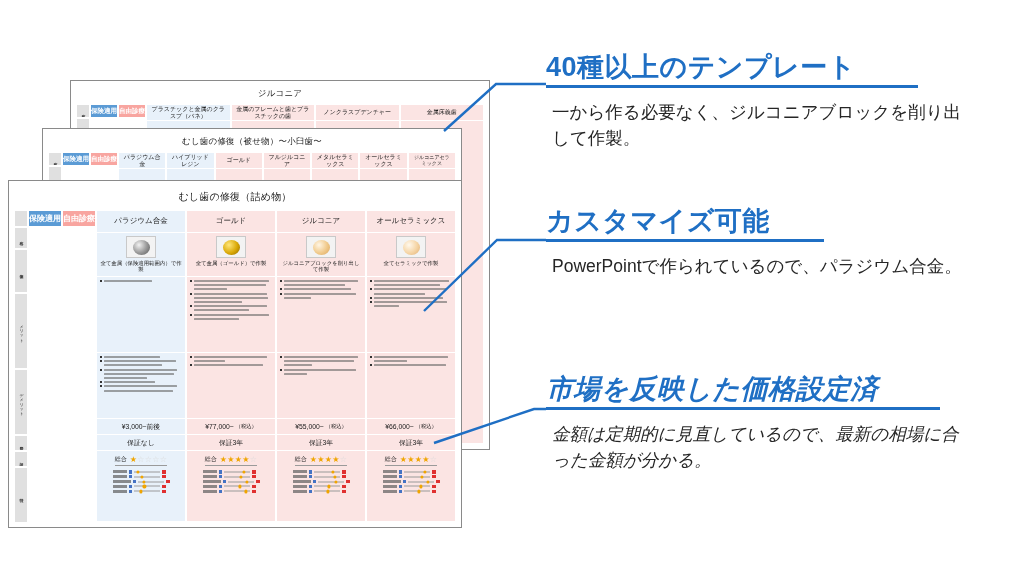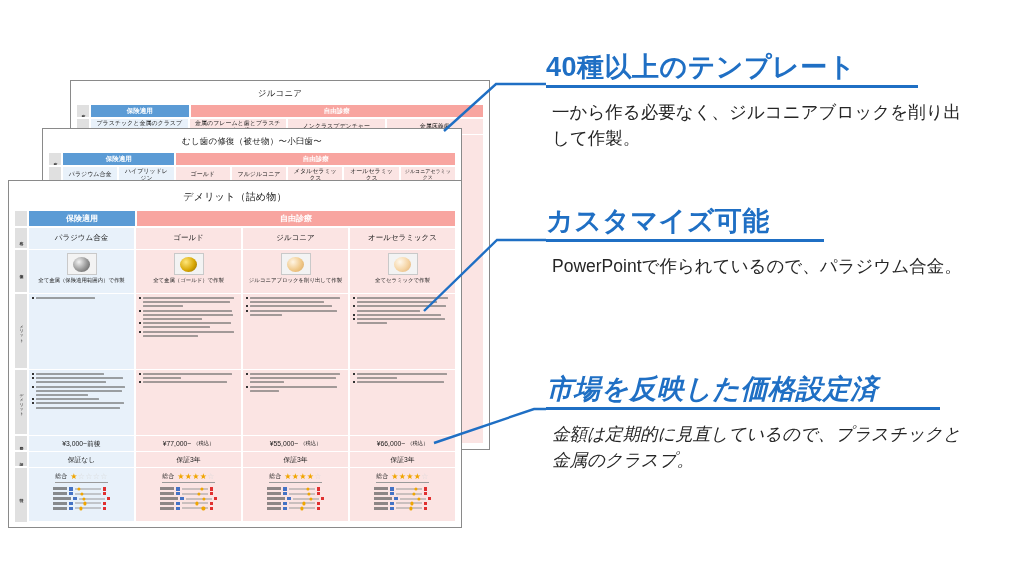--- a/index.html
+++ b/index.html
@@ -78,21 +78,20 @@
     color: #222;
     writing-mode: vertical-rl;
     text-orientation: upright;
     letter-spacing: 0px;
     overflow: hidden;
   }
 
   .cols {
     flex: 1 1 auto;
     display: flex;
-    flex-direction: column;
     min-width: 0;
   }
 
   .band {
     display: flex;
     height: 14px;
     flex: 0 0 14px;
   }
   .band .seg {
     display: flex;
@@ -386,21 +385,21 @@
             <div class="gcell" style="flex:1 1 auto"></div>
           </div>
         </div>
       </div>
     </div>
   </div>
 </div>
 
 <div class="doc-card front">
   <div class="doc-inner">
-    <div class="doc-title">デメリット（詰め物）</div>
+    <div class="doc-title">むし歯の修復（詰め物）</div>
     <div class="tbl">
 
       <div class="rowlabels">
         <div class="rowlabel" style="flex:0 0 17px"></div>
         <div class="rowlabel" style="flex:0 0 22px">名称</div>
         <div class="rowlabel" style="flex:0 0 44px">画像</div>
         <div class="rowlabel" style="flex:0 0 76px">メリット</div>
         <div class="rowlabel" style="flex:0 0 66px">デメリット</div>
         <div class="rowlabel" style="flex:0 0 16px">費用</div>
         <div class="rowlabel" style="flex:0 0 16px">保証</div>
@@ -790,16 +789,16 @@
 
   <div class="feature-block b2">
     <div class="f-head">カスタマイズ可能</div>
     <div class="f-rule"></div>
     <div class="f-body">PowerPointで作られているので、パラジウム合金。</div>
   </div>
 
   <div class="feature-block b3">
     <div class="f-head">市場を反映した価格設定済</div>
     <div class="f-rule"></div>
-    <div class="f-body">金額は定期的に見直しているので、プラスチックと金属のクラスプ。</div>
+    <div class="f-body">金額は定期的に見直しているので、最新の相場に合った金額が分かる。</div>
   </div>
 
 </div>
 
 </body></html>

